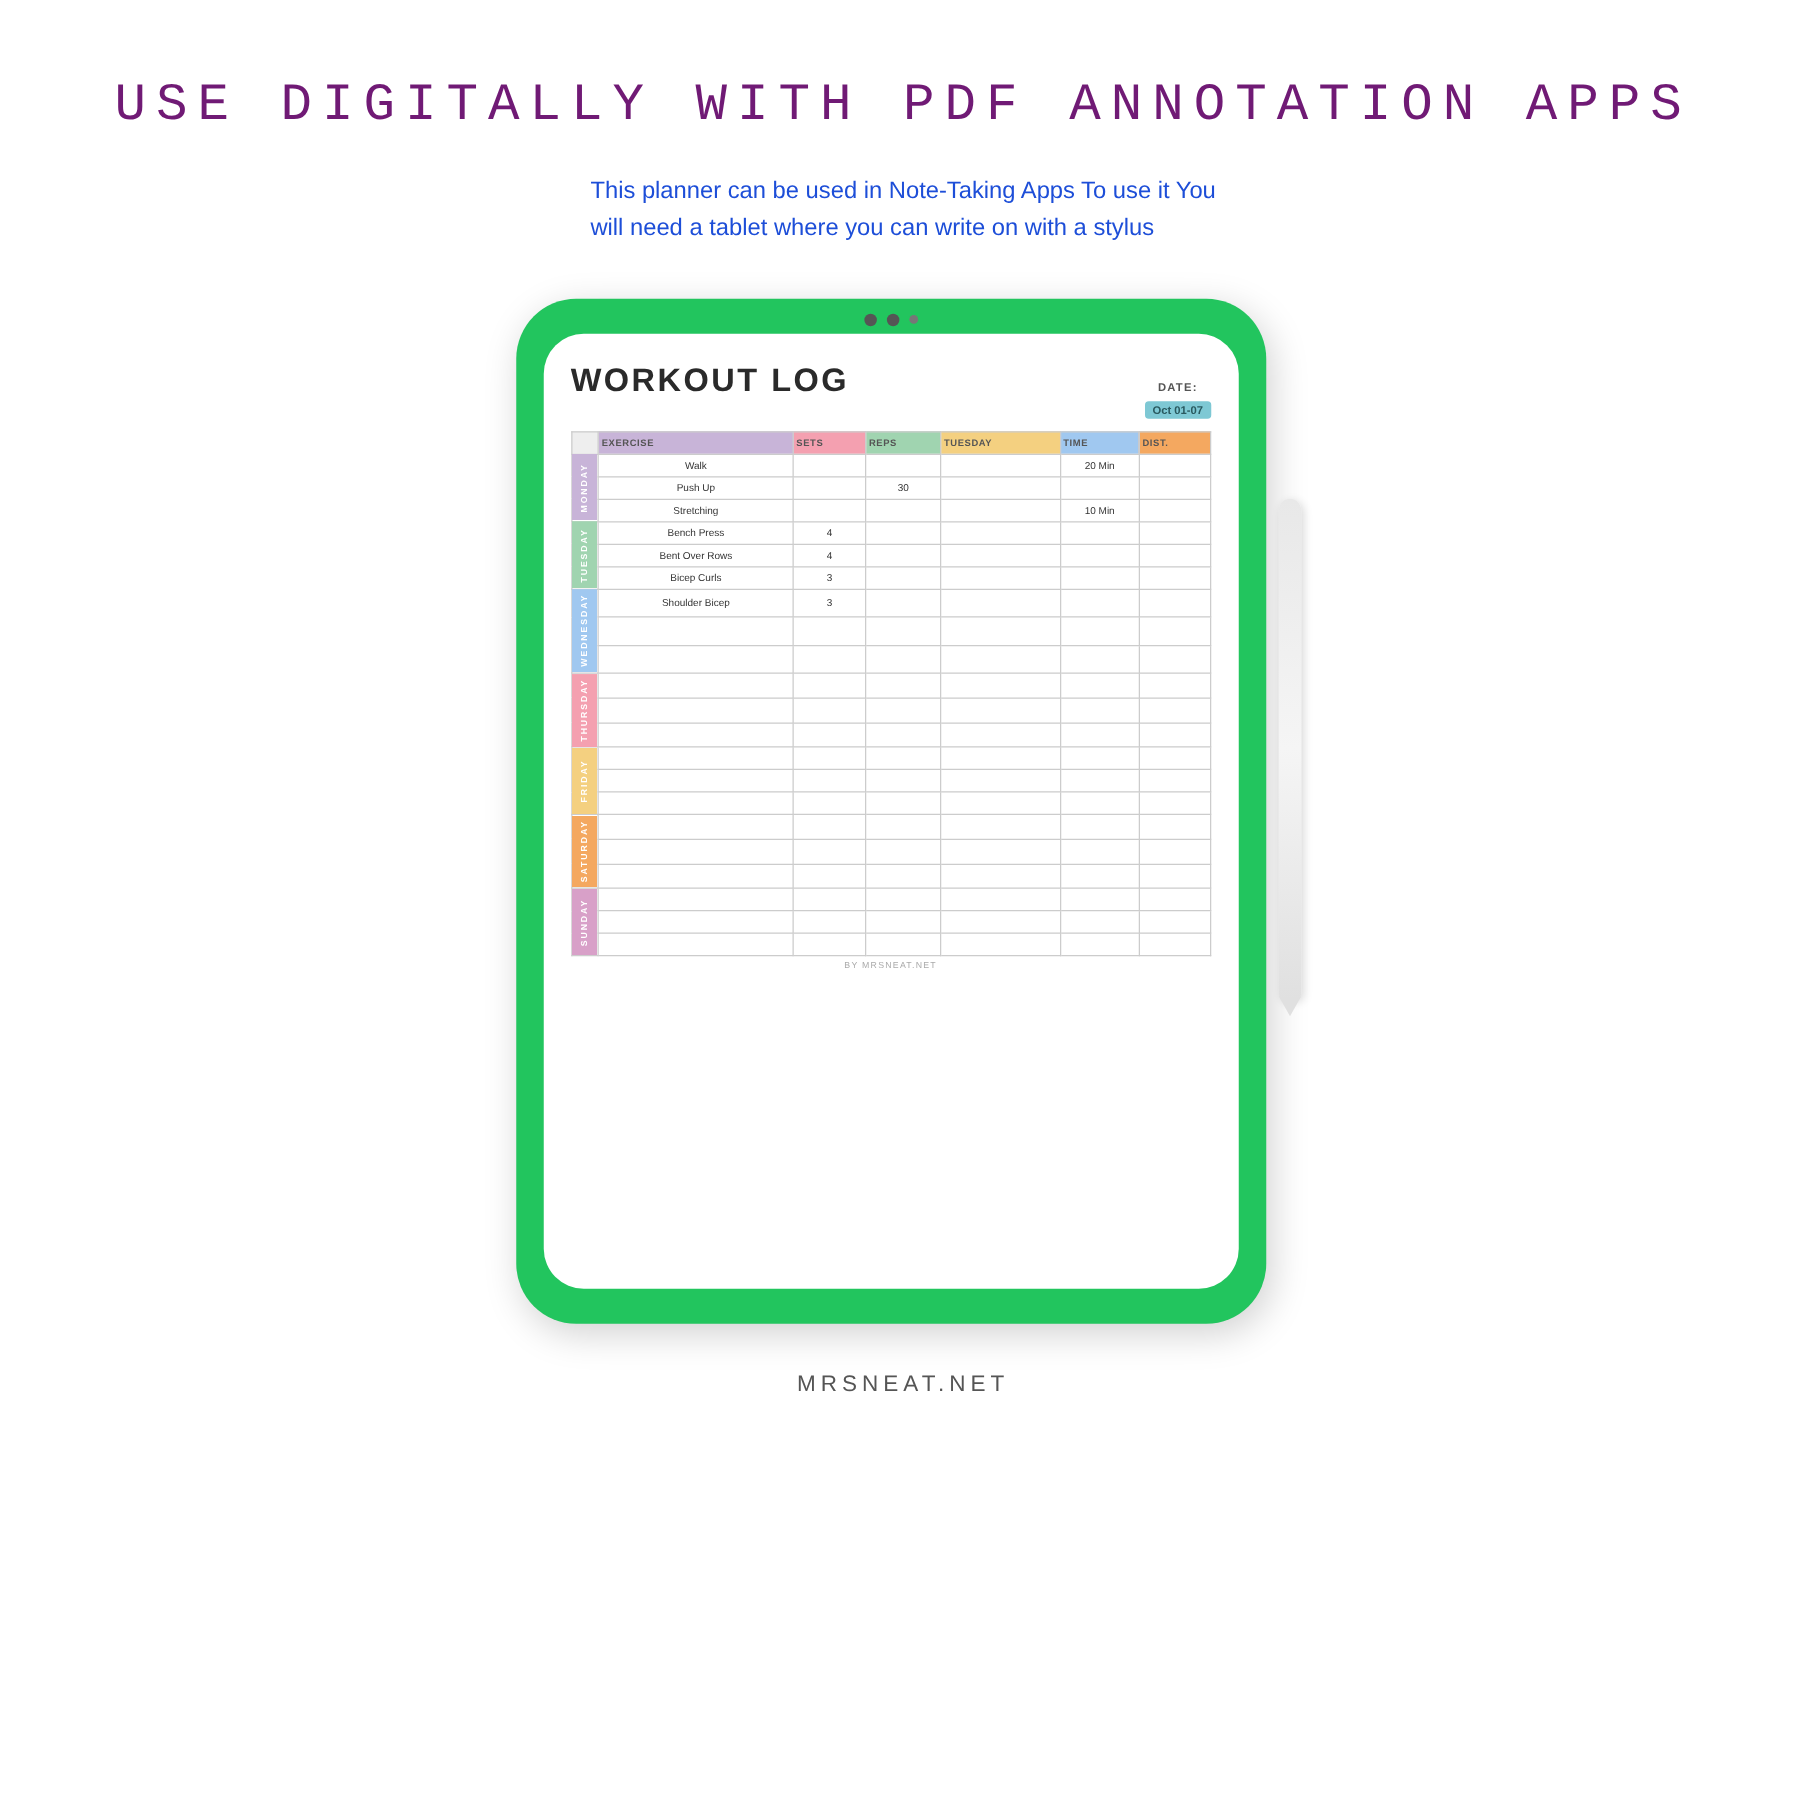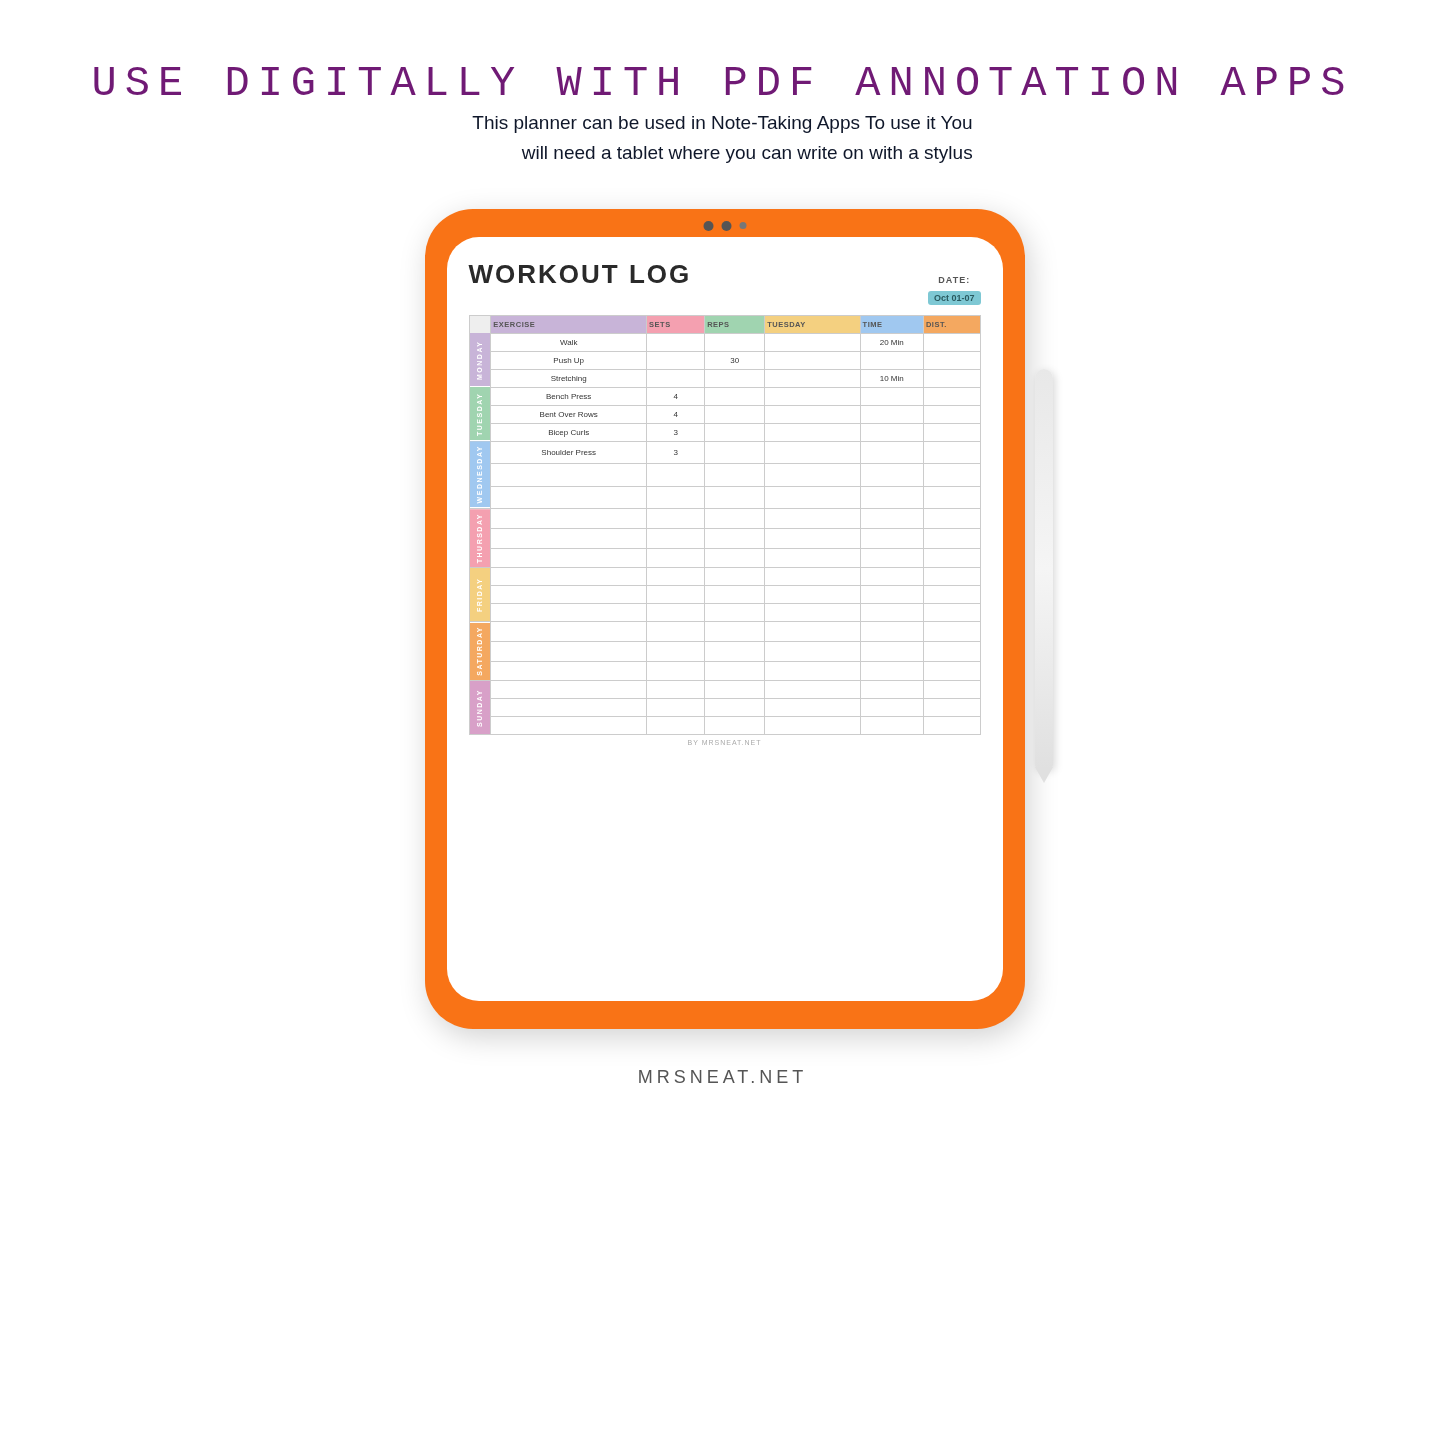--- a/index.html
+++ b/index.html
@@ -19,41 +19,41 @@
       margin-top: 60px;
       font-size: 42px;
       letter-spacing: 8px;
       color: #701a75;
       font-weight: 300;
       text-transform: uppercase;
       font-family: 'Courier New', monospace;
     }
 
     .subtitle {
-      margin-top: 0;
+      margin-top: 30px;
       font-size: 19px;
-      color: #0f172a;
+      color: #1d4ed8;
       font-weight: 400;
-      text-align: right;
+      text-align: left;
       line-height: 1.6;
     }
 
     .tablet-container {
       margin-top: 40px;
       position: relative;
       width: 620px;
       height: 820px;
     }
 
     .tablet-body {
       position: absolute;
-      top: 0; left: 12px;
+      top: 0; left: 0;
       width: 600px;
       height: 820px;
-      background: #f97316;
+      background: #22c55e;
       border-radius: 48px;
       box-shadow: 4px 8px 30px rgba(0,0,0,0.18);
     }
 
     .tablet-screen {
       position: absolute;
       top: 28px;
       left: 22px;
       width: 556px;
       height: 764px;
@@ -323,21 +323,21 @@
               <tr>
                 <td class="exercise-cell">Bicep Curls</td>
                 <td class="data-cell">3</td>
                 <td class="data-cell"></td>
                 <td class="data-cell"></td>
                 <td class="data-cell"></td>
                 <td class="data-cell"></td>
               </tr>
               <tr>
                 <td rowspan="3" class="day-cell day-wednesday">WEDNESDAY</td>
-                <td class="exercise-cell">Shoulder Press</td>
+                <td class="exercise-cell">Shoulder Bicep</td>
                 <td class="data-cell">3</td>
                 <td class="data-cell"></td>
                 <td class="data-cell"></td>
                 <td class="data-cell"></td>
                 <td class="data-cell"></td>
               </tr>
               <tr>
                 <td class="exercise-cell"></td>
                 <td class="data-cell"></td>
                 <td class="data-cell"></td>

